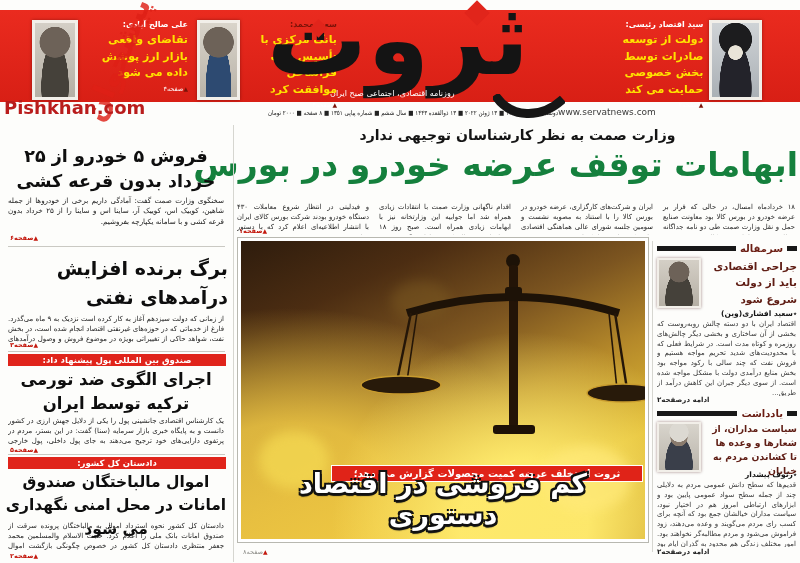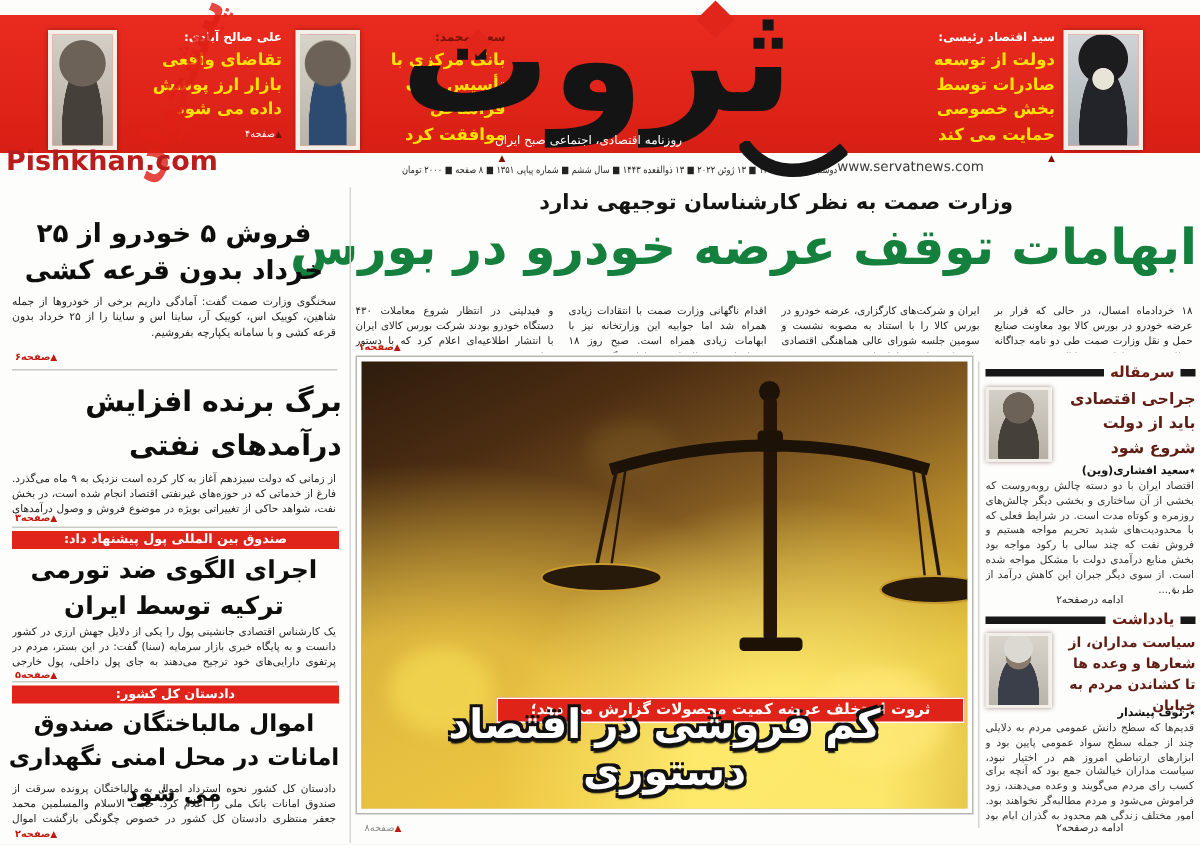--- a/index.html
+++ b/index.html
@@ -82,21 +82,21 @@
   .sec{position:absolute;left:657px;width:140px;display:flex;align-items:center;gap:4px;}
   .sec .word{font-size:10px;font-weight:700;color:#6b1d13;}
   .sec .rule{height:5px;background:#181818;flex:1;}
   .sec .tick{height:5px;width:10px;background:#181818;}
   .sbrow{position:absolute;left:657px;width:140px;display:flex;gap:5px;}
   .shl{flex:1;font-size:10.5px;font-weight:700;color:#5f1d14;line-height:1.55;text-align:right;}
   .shl.small{font-size:9.3px;line-height:1.5;}
   .sby{position:absolute;left:657px;width:140px;font-size:7.5px;font-weight:700;color:#141414;text-align:right;}
   .sbody{position:absolute;left:657px;width:139px;font-size:7px;line-height:1.4;color:#333;
          text-align:justify;overflow:hidden;}
-  .smore{position:absolute;left:657px;width:139px;font-size:7px;font-weight:400;color:#222;text-align:center;}
+  .smore{position:absolute;left:657px;width:139px;font-size:7px;font-weight:700;color:#222;text-align:left;}
   
   .pish{position:absolute;top:97px;left:4px;font-size:18px;font-weight:700;color:#b91c1c;
         direction:ltr;z-index:6;}
   .stamp{position:absolute;top:42px;left:52px;font-size:30px;font-weight:700;
          color:rgba(222,32,22,.82);transform:rotate(-68deg);z-index:5;}
 </style>
 </head>
 <body>
 
 <div id="page">

